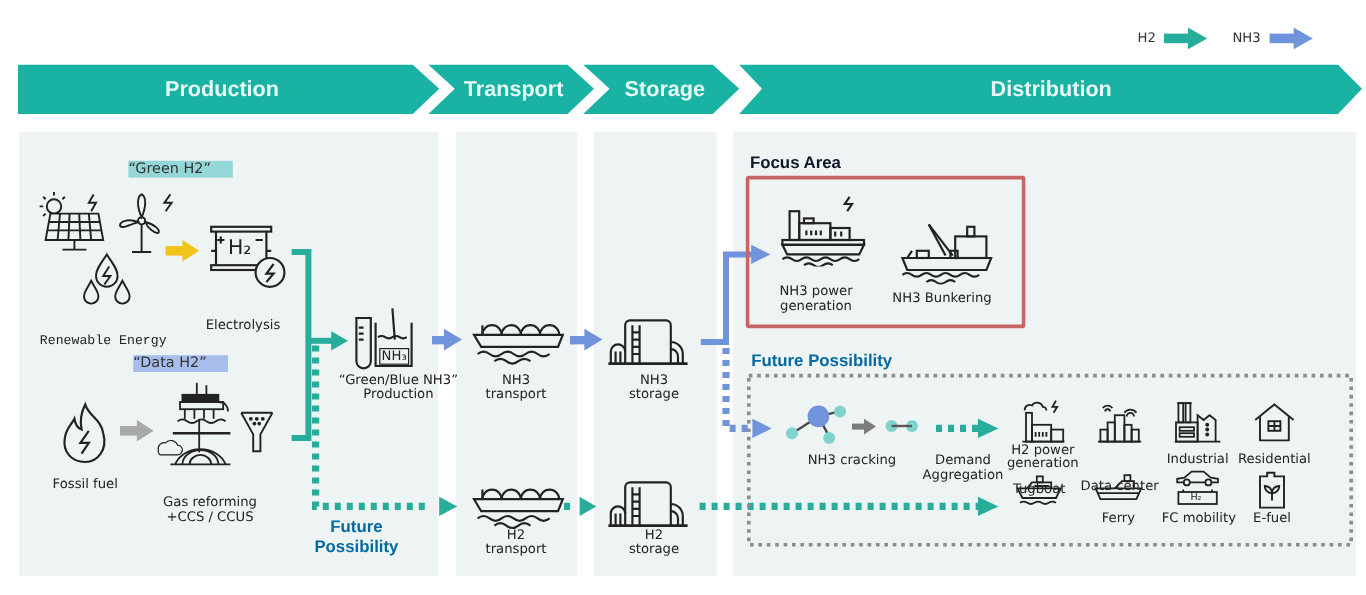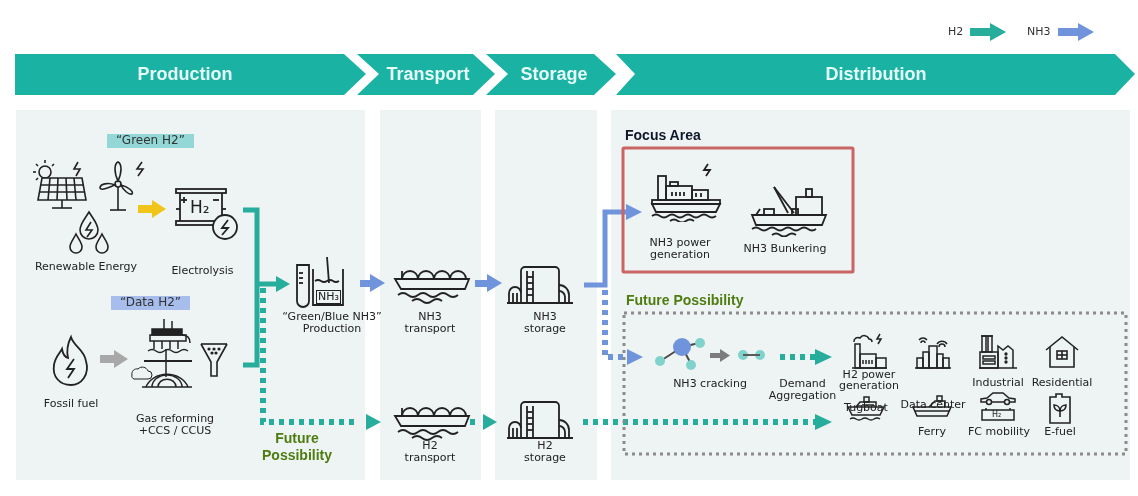--- a/index.html
+++ b/index.html
@@ -4,23 +4,23 @@
 <style>
   html, body { margin:0; padding:0; background:#ffffff; }
   body { width:1138px; height:496px; position:relative; overflow:hidden;
          font-family:"DejaVu Sans", sans-serif; color:#222; }
   .abs { position:absolute; }
   .panel { position:absolute; background:#eef3f3; }
   .stage-bar { position:absolute; top:0; left:0; width:1138px; height:110px; }
   .stage-label { position:absolute; top:64px; height:22px; font-family:"Liberation Sans", sans-serif;
                  font-weight:bold; font-size:18px; color:#e6fbf7; text-align:center; }
   .lbl { position:absolute; font-size:11px; text-align:center; color:#222; line-height:12px; }
-  .tag { position:absolute; font-size:12px; text-align:center; height:14px; line-height:13px; color:#333; }
+  .tag { position:absolute; font-size:12px; height:14px; line-height:13px; color:#333; }
   .legend-txt { position:absolute; font-size:11px; color:#333; }
-  .fp-text { position:absolute; font-family:"Liberation Sans", sans-serif; font-weight:bold; color:#4d7c0f; }
+  .fp-text { position:absolute; font-family:"Liberation Sans", sans-serif; font-weight:bold; color:#0369a1; }
   svg.overlay { position:absolute; left:0; top:0; }
   .icon { position:absolute; }
 </style>
 </head>
 <body>
 
 <div>
   <span class="legend-txt" style="left:948px;top:25px;">H2</span>
   <svg class="abs" style="left:968px;top:22px;" width="40" height="20">
     <rect x="2" y="6" width="22" height="8" fill="#26ad9c"></rect>
@@ -130,21 +130,21 @@
     <line x1="14" y1="52" x2="30" y2="52"></line>
   <polyline points="46,4 41,11 47,11 42,18"></polyline>
 </svg>
 
 <svg class="icon" style="left:64px;top:210px;" width="50" height="48" viewBox="0 0 50 48" fill="none" stroke="#222" stroke-width="1.6">
   <path d="M25 2 C20 10 16 14 16 20 A9 9 0 0 0 34 20 C34 14 30 10 25 2Z"></path>
   <polyline points="27,12 22,20 28,20 23,27"></polyline>
   <path d="M12 24 C9 30 6 33 6 37 A6 6 0 0 0 18 37 C18 33 15 30 12 24Z"></path>
   <path d="M38 24 C35 30 32 33 32 37 A6 6 0 0 0 44 37 C44 33 41 30 38 24Z"></path>
 </svg>
-<div class="lbl" style="left:26px;top:261px;width:120px;">Renewable Energy</div>
+<div class="lbl" style="left:26px;top:279px;width:120px;font-family:Liberation Mono, monospace;">Renewable Energy</div>
 
 <svg class="icon" style="left:172px;top:185px;" width="70" height="60" viewBox="0 0 70 60" fill="none" stroke="#222" stroke-width="1.8">
   <rect x="4" y="4" width="50" height="4"></rect>
   <rect x="4" y="36" width="50" height="4"></rect>
   <line x1="8" y1="8" x2="8" y2="36"></line>
     <line x1="50" y1="8" x2="50" y2="36"></line>
   <line x1="12" y1="12" x2="12" y2="18"></line>
     <line x1="9" y1="15" x2="15" y2="15"></line>
   <line x1="41" y1="15" x2="47" y2="15"></line>
   <line x1="4" y1="24" x2="8" y2="24"></line>

